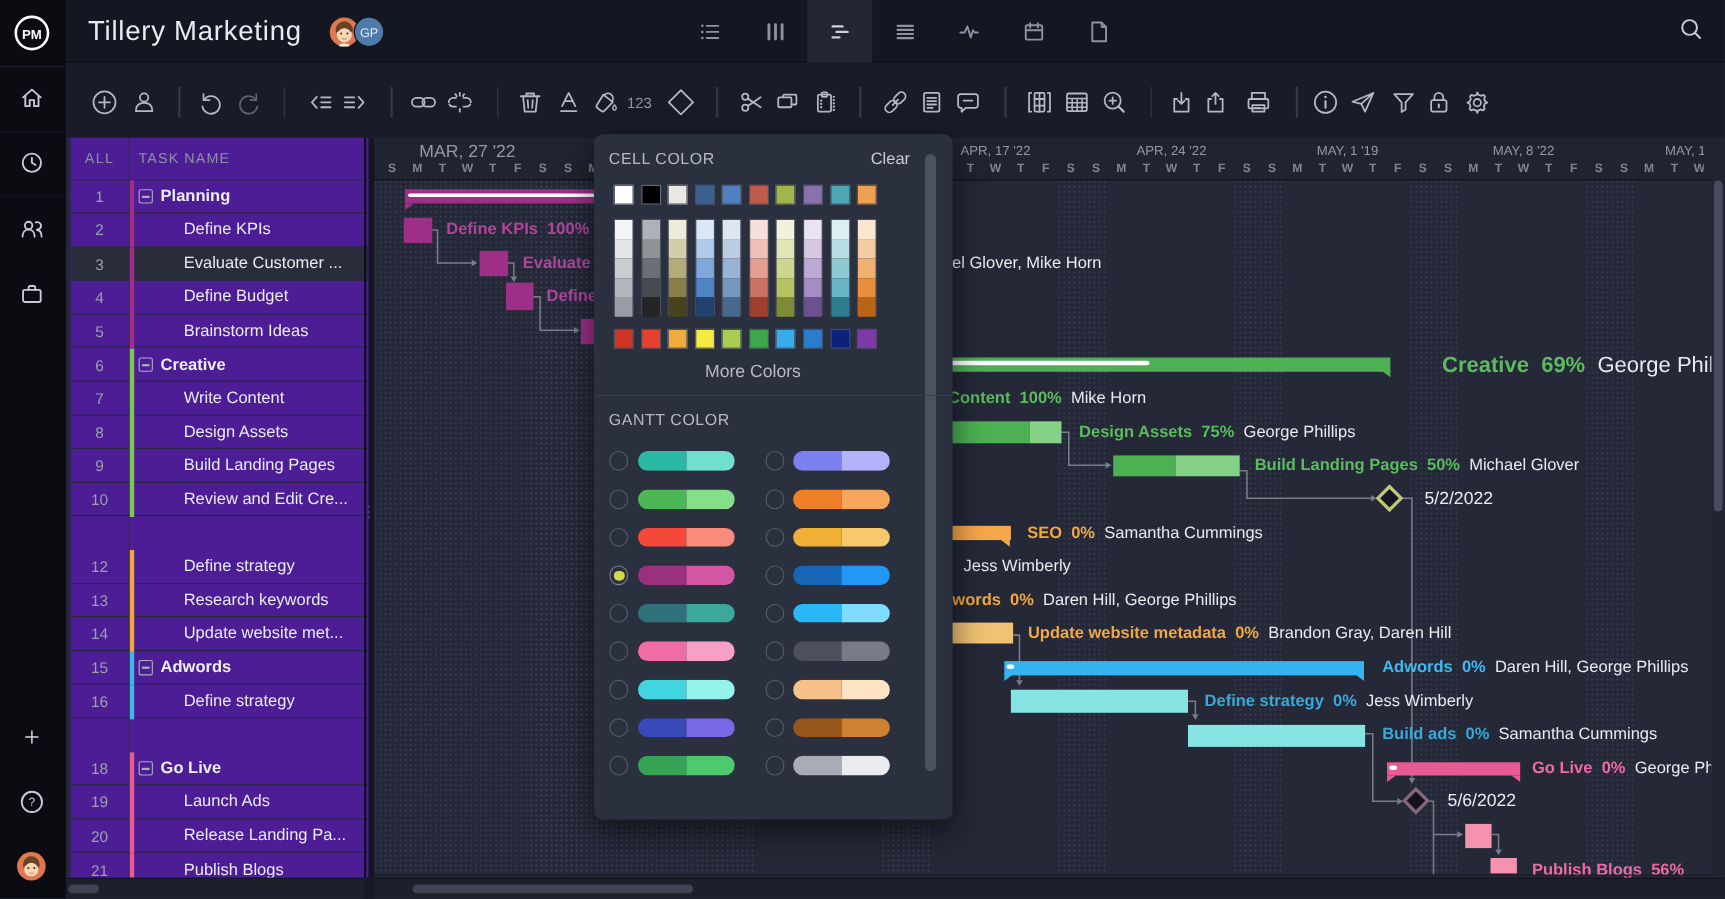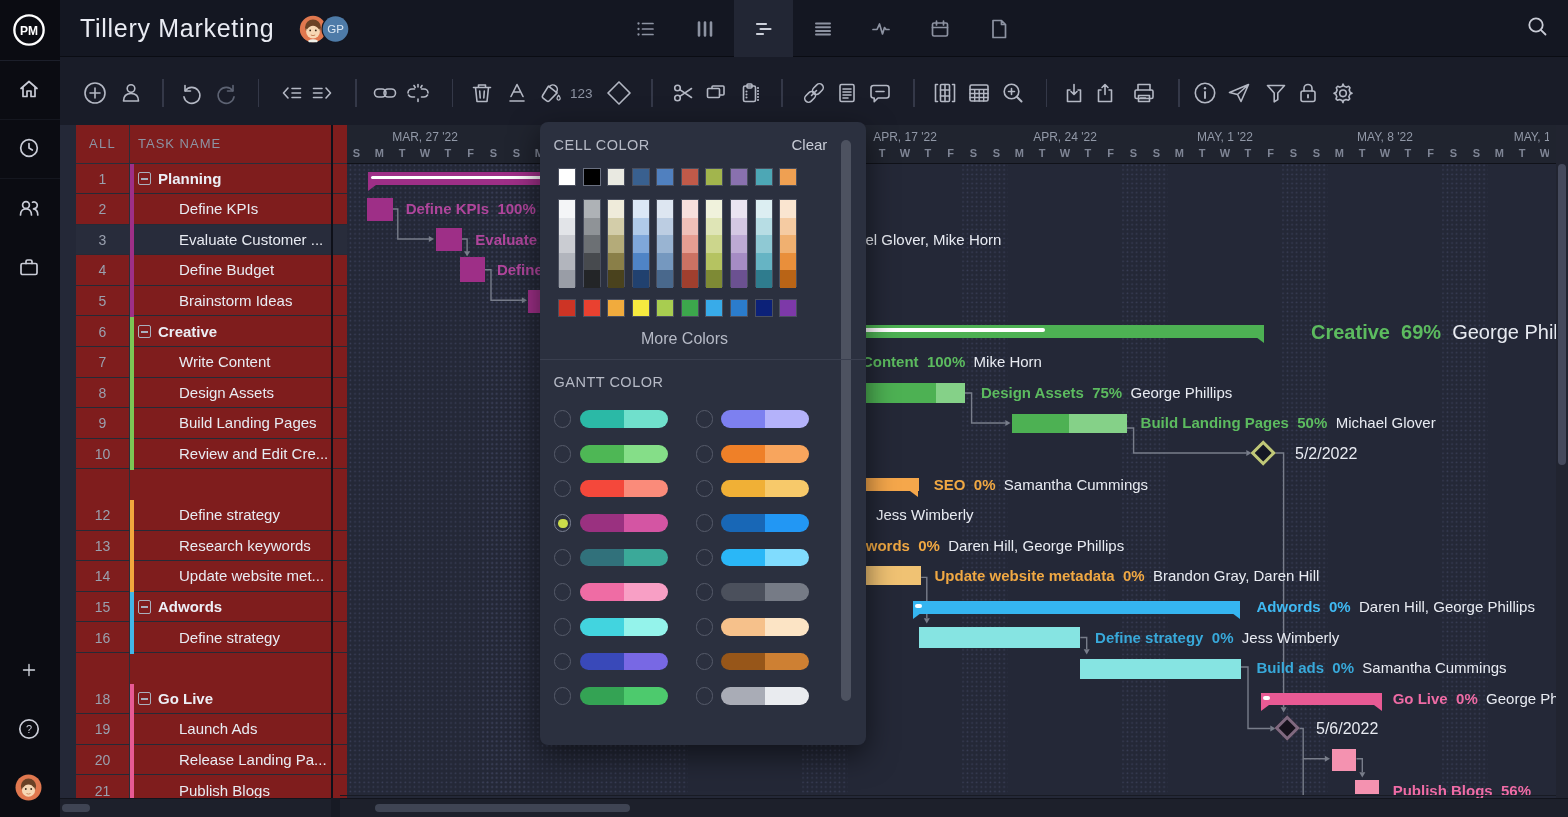--- a/index.html
+++ b/index.html
@@ -245,26 +245,26 @@
     <rect x="142.1" y="0" width="45.7" height="631.5" fill="url(#dt)"></rect>
     <rect x="302.1" y="0" width="45.7" height="631.5" fill="url(#dt)"></rect>
     <rect x="462.1" y="0" width="45.7" height="631.5" fill="url(#dt)"></rect>
     <rect x="622.1" y="0" width="45.7" height="631.5" fill="url(#dt)"></rect>
     <rect x="782.1" y="0" width="45.7" height="631.5" fill="url(#dt)"></rect>
     <rect x="942.1" y="0" width="45.7" height="631.5" fill="url(#dt)"></rect>
     <rect x="1102.1" y="0" width="45.7" height="631.5" fill="url(#dt)"></rect>
   </svg>
 <div class="abs" style="left:340px;top:125px;width:1228px;height:38.5px;background:#20242f;border-bottom:1px solid #101219;z-index:5"></div>
 <div class="abs" style="left:340px;top:125px;width:1209px;height:38.5px;z-index:5;overflow:hidden">
-    <div class="abs" style="left:5.0px;top:5px;width:160px;text-align:center;font-size:12px;color:#9299a8">MAR, 27 '22</div>
+    <div class="abs" style="left:5.0px;top:5px;width:160px;text-align:center;font-size:16px;color:#9299a8">MAR, 27 '22</div>
     <div class="abs" style="left:165.0px;top:5px;width:160px;text-align:center;font-size:12px;color:#9299a8">APR, 3 '22</div>
     <div class="abs" style="left:325.0px;top:5px;width:160px;text-align:center;font-size:12px;color:#9299a8">APR, 10 '22</div>
     <div class="abs" style="left:485.0px;top:5px;width:160px;text-align:center;font-size:12px;color:#9299a8">APR, 17 '22</div>
     <div class="abs" style="left:645.0px;top:5px;width:160px;text-align:center;font-size:12px;color:#9299a8">APR, 24 '22</div>
-    <div class="abs" style="left:805.0px;top:5px;width:160px;text-align:center;font-size:12px;color:#9299a8">MAY, 1 '22</div>
+    <div class="abs" style="left:805.0px;top:5px;width:160px;text-align:center;font-size:12px;color:#9299a8">MAY, 1 '19</div>
     <div class="abs" style="left:965.0px;top:5px;width:160px;text-align:center;font-size:12px;color:#9299a8">MAY, 8 '22</div>
     <div class="abs" style="left:1125.0px;top:5px;width:160px;text-align:center;font-size:12px;color:#9299a8">MAY, 15 '22</div>
     <div class="abs" style="left:5.0px;top:22px;width:22.86px;text-align:center;font-size:11px;font-weight:bold;color:#7f8595">S</div>
     <div class="abs" style="left:27.9px;top:22px;width:22.86px;text-align:center;font-size:11px;font-weight:bold;color:#7f8595">M</div>
     <div class="abs" style="left:50.7px;top:22px;width:22.86px;text-align:center;font-size:11px;font-weight:bold;color:#7f8595">T</div>
     <div class="abs" style="left:73.6px;top:22px;width:22.86px;text-align:center;font-size:11px;font-weight:bold;color:#7f8595">W</div>
     <div class="abs" style="left:96.4px;top:22px;width:22.86px;text-align:center;font-size:11px;font-weight:bold;color:#7f8595">T</div>
     <div class="abs" style="left:119.3px;top:22px;width:22.86px;text-align:center;font-size:11px;font-weight:bold;color:#7f8595">F</div>
     <div class="abs" style="left:142.1px;top:22px;width:22.86px;text-align:center;font-size:11px;font-weight:bold;color:#7f8595">S</div>
     <div class="abs" style="left:165.0px;top:22px;width:22.86px;text-align:center;font-size:11px;font-weight:bold;color:#7f8595">S</div>
@@ -393,21 +393,21 @@
       <div class="abs" style="left:1277.8px;top:719.3px;width:18.4px;height:18.4px;background:#16121c;border:3px solid #80697f;transform:rotate(45deg);z-index:9"></div>
       <div class="abs" style="left:1316.0px;top:714.3px;height:30.6px;line-height:30.6px;font-size:15px;color:#e8ebf2;white-space:pre;z-index:12"><span style="font-size:16px">5/6/2022</span></div>
       <div class="abs" style="left:1332.2px;top:748.7px;width:24.3px;height:22.3px;background:#f492b0;z-index:8;"></div>
       <div class="abs" style="left:1355.3px;top:780.2px;width:23.7px;height:13.8px;background:#f492b0;z-index:8;"></div>
       <div class="abs" style="left:1392.7px;top:775.5px;height:30.6px;line-height:30.6px;font-size:15px;color:#e8ebf2;white-space:pre;z-index:12"><b style="color:#ef6ba5">Publish Blogs  56%</b></div>
     </div>
   </div>
 <div class="abs" style="left:340px;top:795px;width:1216px;height:1px;background:#181b24;z-index:8"></div>
 <div class="abs" style="left:1556px;top:125px;width:12px;height:673px;background:#212430;z-index:9"></div>
 <div class="abs" style="left:1557.8px;top:164px;width:8.6px;height:301px;background:#454a5c;border-radius:4.3px;z-index:10"></div>
-<div class="abs" style="left:76px;top:125px;width:271px;height:673px;background:#7f1d1d;z-index:5;overflow:hidden">
+<div class="abs" style="left:64px;top:125px;width:271px;height:673px;background:#4c1d95;z-index:5;overflow:hidden">
     <div class="abs" style="left:0;top:0;width:100%;height:38.5px;border-bottom:1px solid #2a2e3a"></div>
     <div class="abs" style="left:12px;top:11px;width:29px;text-align:center;font-size:13px;color:#8d93a2;letter-spacing:1.3px">ALL</div>
     <div class="abs" style="left:62px;top:11px;font-size:13px;color:#8d93a2;letter-spacing:1px">TASK NAME</div>
     <div class="abs" style="left:53px;top:0;width:1px;height:100%;background:#2a2e3a"></div>
     <div class="abs" style="left:0;top:38.5px;width:100%;height:30.6px;border-bottom:1px solid #262a36">
       <div class="abs" style="left:12px;top:0;width:29px;text-align:center;line-height:30.6px;font-size:14px;color:#9aa0ae">1</div>
       <div class="abs" style="left:53.5px;top:0;width:4.5px;height:31.6px;background:#9e2f87"></div>
       <div class="abs" style="left:61.5px;top:8.3px;width:13.5px;height:13.5px;border:1.5px solid #aab0bd;border-radius:2px"></div>
       <div class="abs" style="left:64.5px;top:14.600000000000001px;width:7.5px;height:1.6px;background:#aab0bd"></div>
       <div class="abs" style="left:82px;top:0;line-height:30.6px;font-size:15px;font-weight:bold;color:#eceef5">Planning</div>

